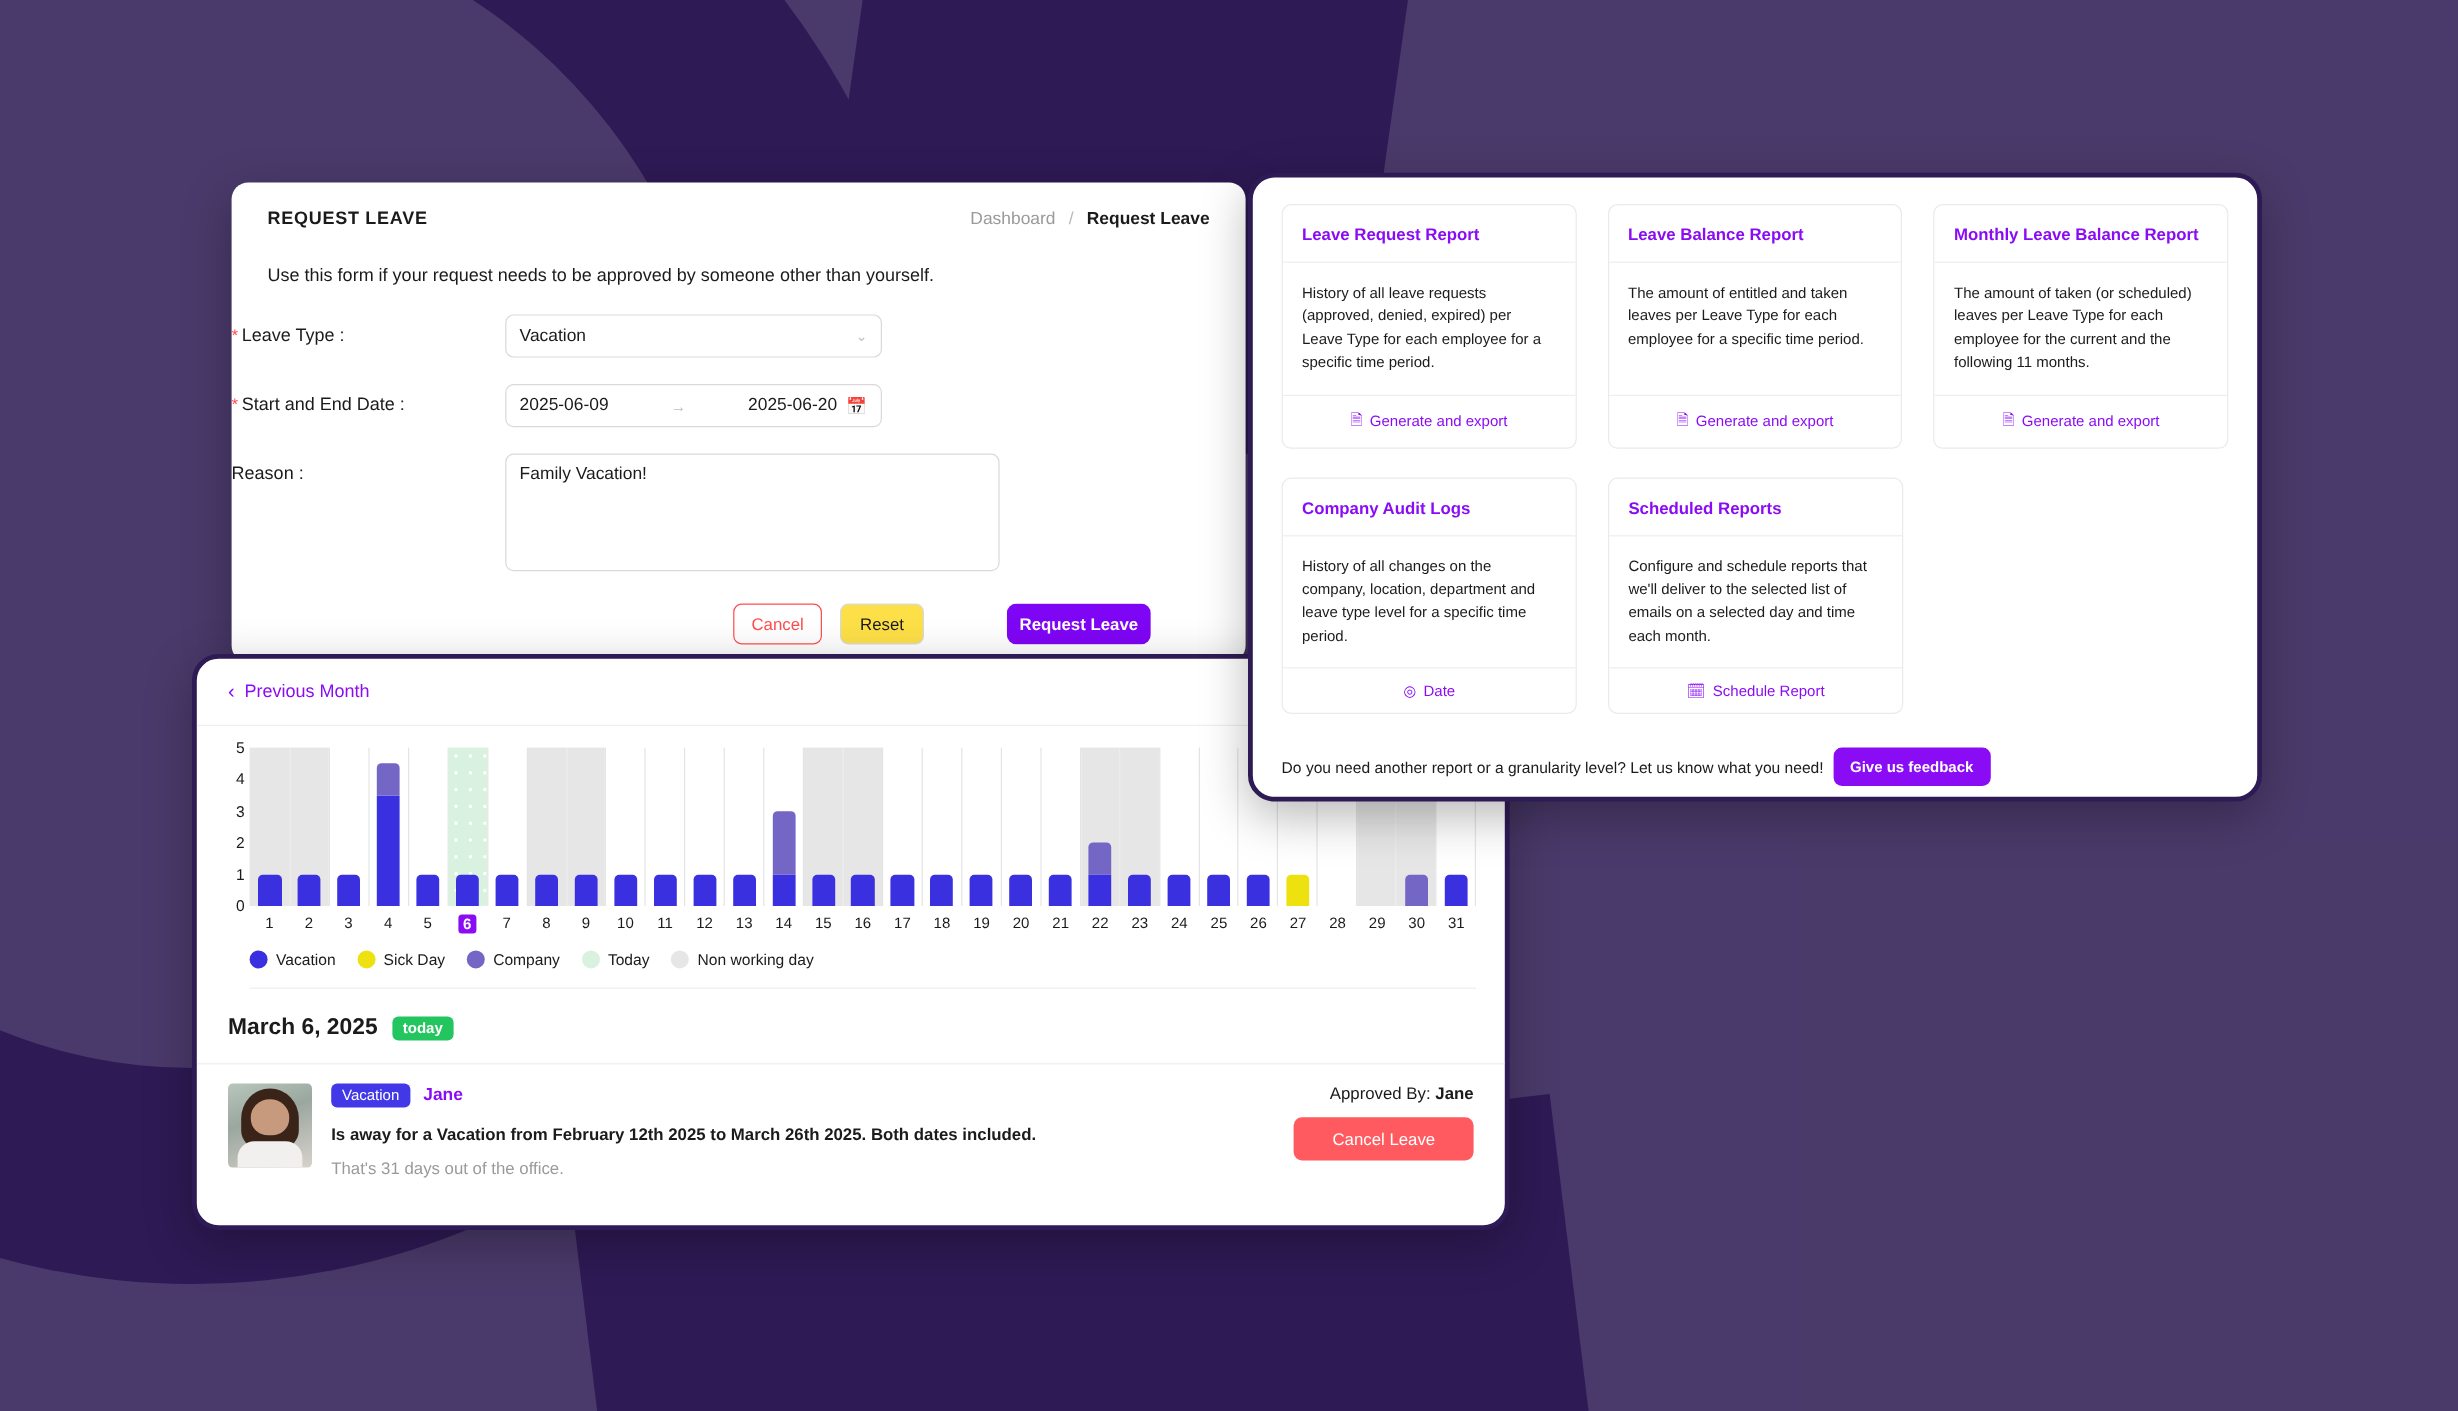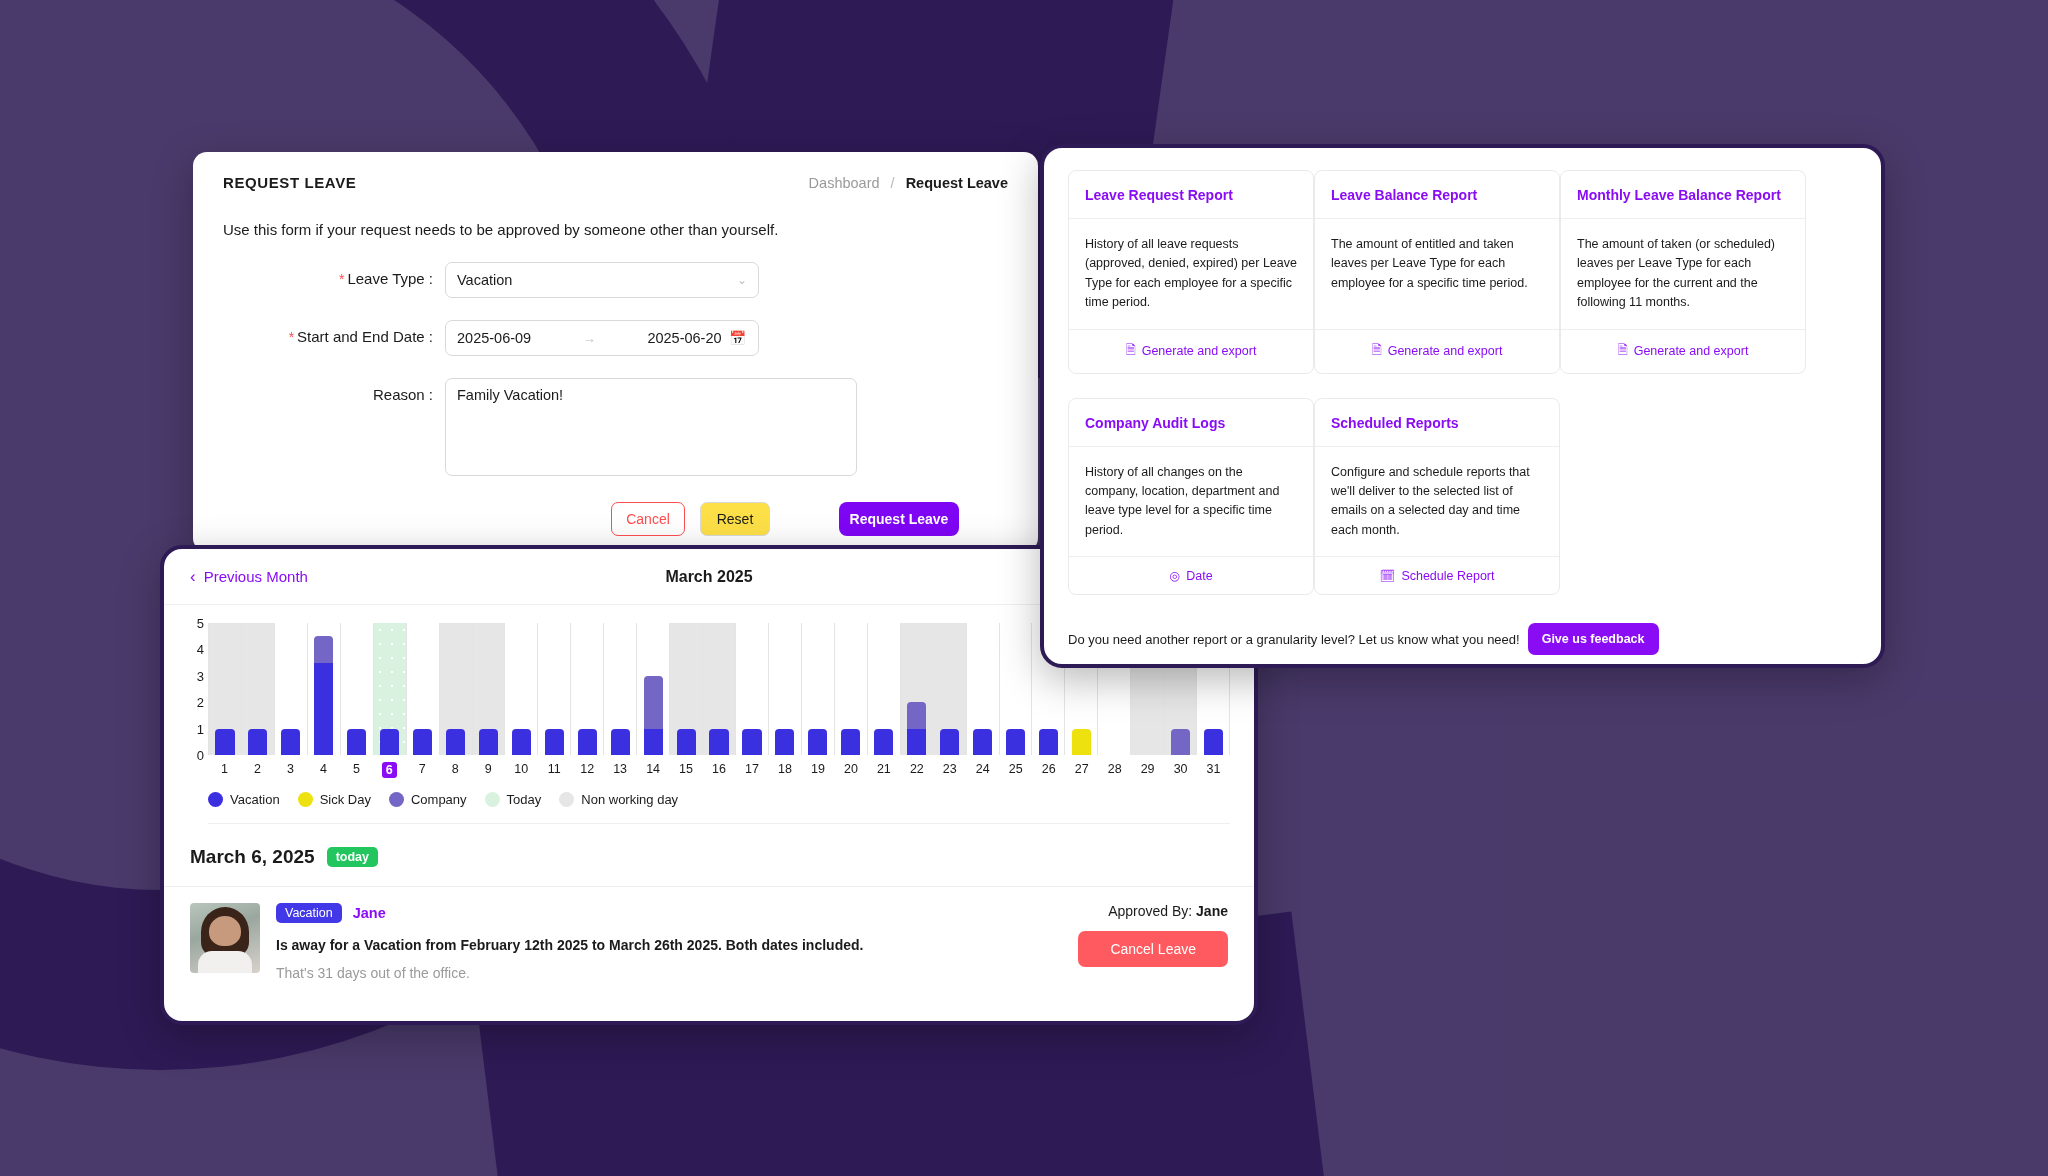--- a/index.html
+++ b/index.html
@@ -70,22 +70,22 @@
   .breadcrumb .sep { margin: 0 7px; color: #b9b9b9; }
   .breadcrumb .cur { color: #1b1b1b; font-weight: bold; }
 
   .form-intro {
     padding: 30px 30px 0 30px;
     font-size: 15px; color: #1b1b1b;
   }
   .form-rows { padding: 24px 0 0 0; }
   .frow { display: flex; align-items: flex-start; margin-bottom: 22px; }
   .flabel {
-    width: 228px; text-align: right; padding-right: 12px;
-    font-size: 15px; color: #1b1b1b; line-height: 34px; white-space: nowrap; margin-left: 24px;
+    width: 228px; padding-right: 12px;
+    font-size: 15px; color: #1b1b1b; line-height: 34px; white-space: nowrap;
   }
   .req { color: #ff4d4f; margin-right: 3px; font-size: 14px; }
   .fctrl { flex: 0 0 auto; }
 
   .select-box {
     width: 314px; height: 36px; border: 1px solid #d9d9d9; border-radius: 7px;
     background: #fff; display: flex; align-items: center; padding: 0 11px;
     font-size: 14.5px; color: #1b1b1b; justify-content: space-between;
   }
   .chev { color: #bfbfbf; font-size: 12px; }
@@ -118,21 +118,21 @@
     border-radius: 8px; margin-left: 54px;
   }
 
   
   #reports-panel {
     left: 1040px; top: 144px; width: 845px; height: 524px;
     border-radius: 22px; border: 4px solid #2e1a55;
     padding: 22px 24px 0 24px;
     z-index: 5;
   }
-  .rgrid { display: flex; }
+  .rgrid { display: flex; gap: 26px; }
   .rcard {
     width: 246px; border: 1px solid #eaeaea; border-radius: 8px;
     display: flex; flex-direction: column; background: #fff;
   }
   .rcard-head {
     padding: 16px 16px 15px 16px; border-bottom: 1px solid #eee;
     font-size: 14px; font-weight: bold; color: #8a0cf5;
   }
   .rcard-body {
     padding: 16px; font-size: 12.5px; line-height: 1.55; color: #1b1b1b;
@@ -406,21 +406,20 @@
   </div>
 </div>
 
 <div class="panel" id="calendar-panel">
 
   <div class="cal-head">
     <div class="prev-month">
       <span class="ch">‹</span>
       <span>Previous Month</span>
     </div>
-    <div class="cal-month">March 2025</div>
   </div>
 
   <div class="chart-wrap">
     <div class="chart">
       <div class="yaxis" id="yaxis">
           <div class="ytick" style="top: 132px;">0</div>
           <div class="ytick" style="top: 105.6px;">1</div>
           <div class="ytick" style="top: 79.2px;">2</div>
           <div class="ytick" style="top: 52.8px;">3</div>
           <div class="ytick" style="top: 26.4px;">4</div>

